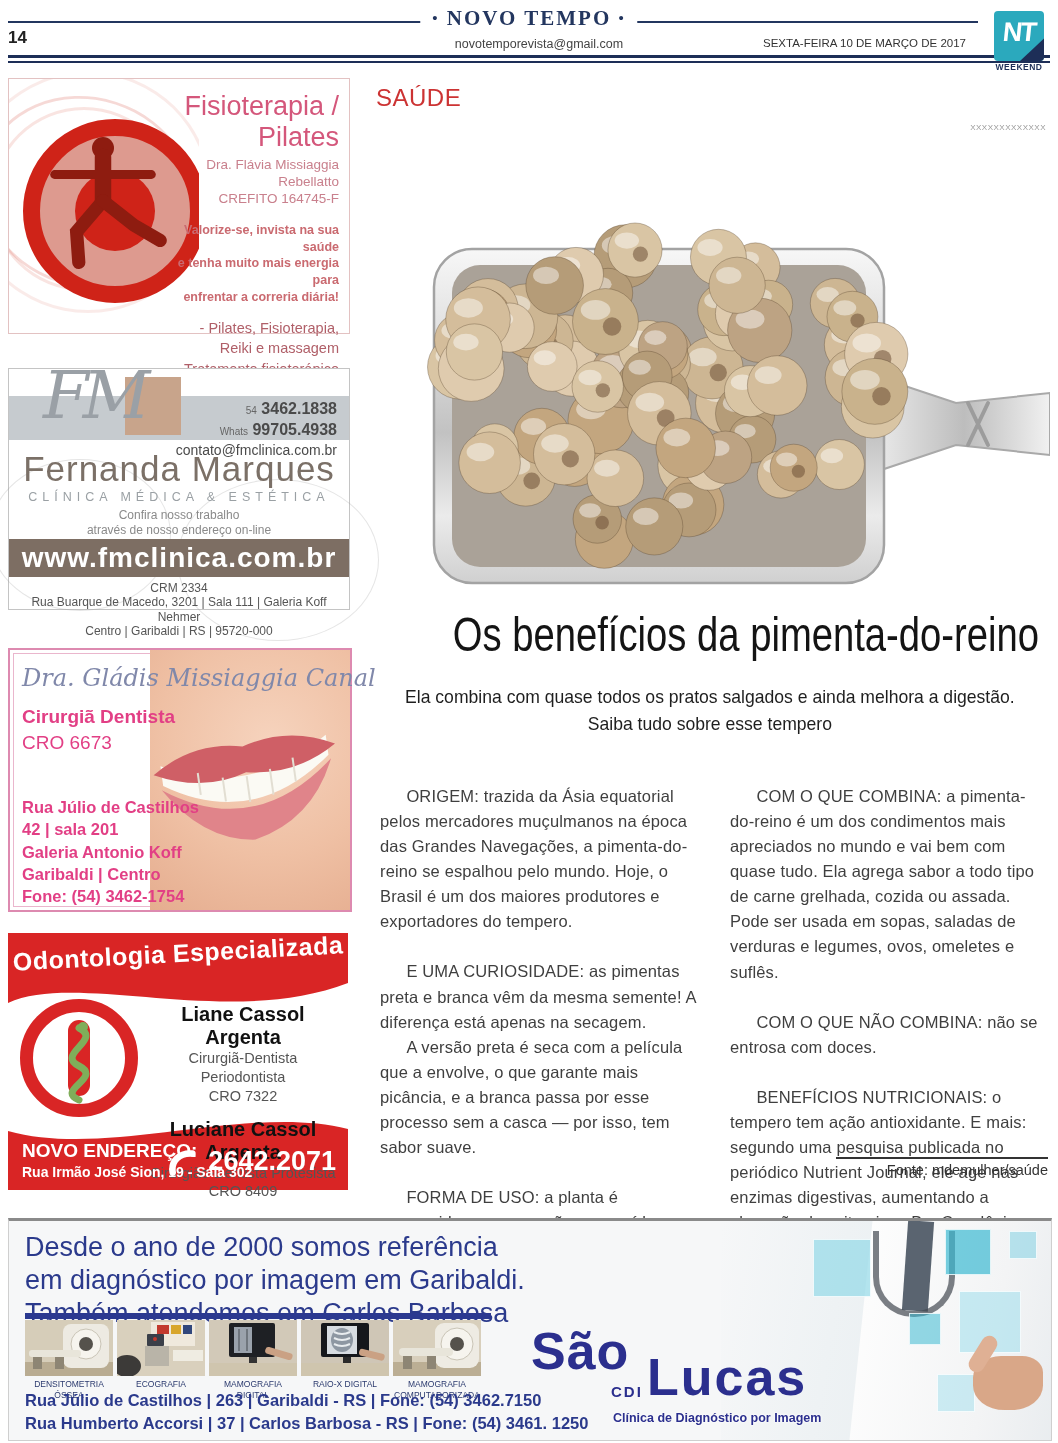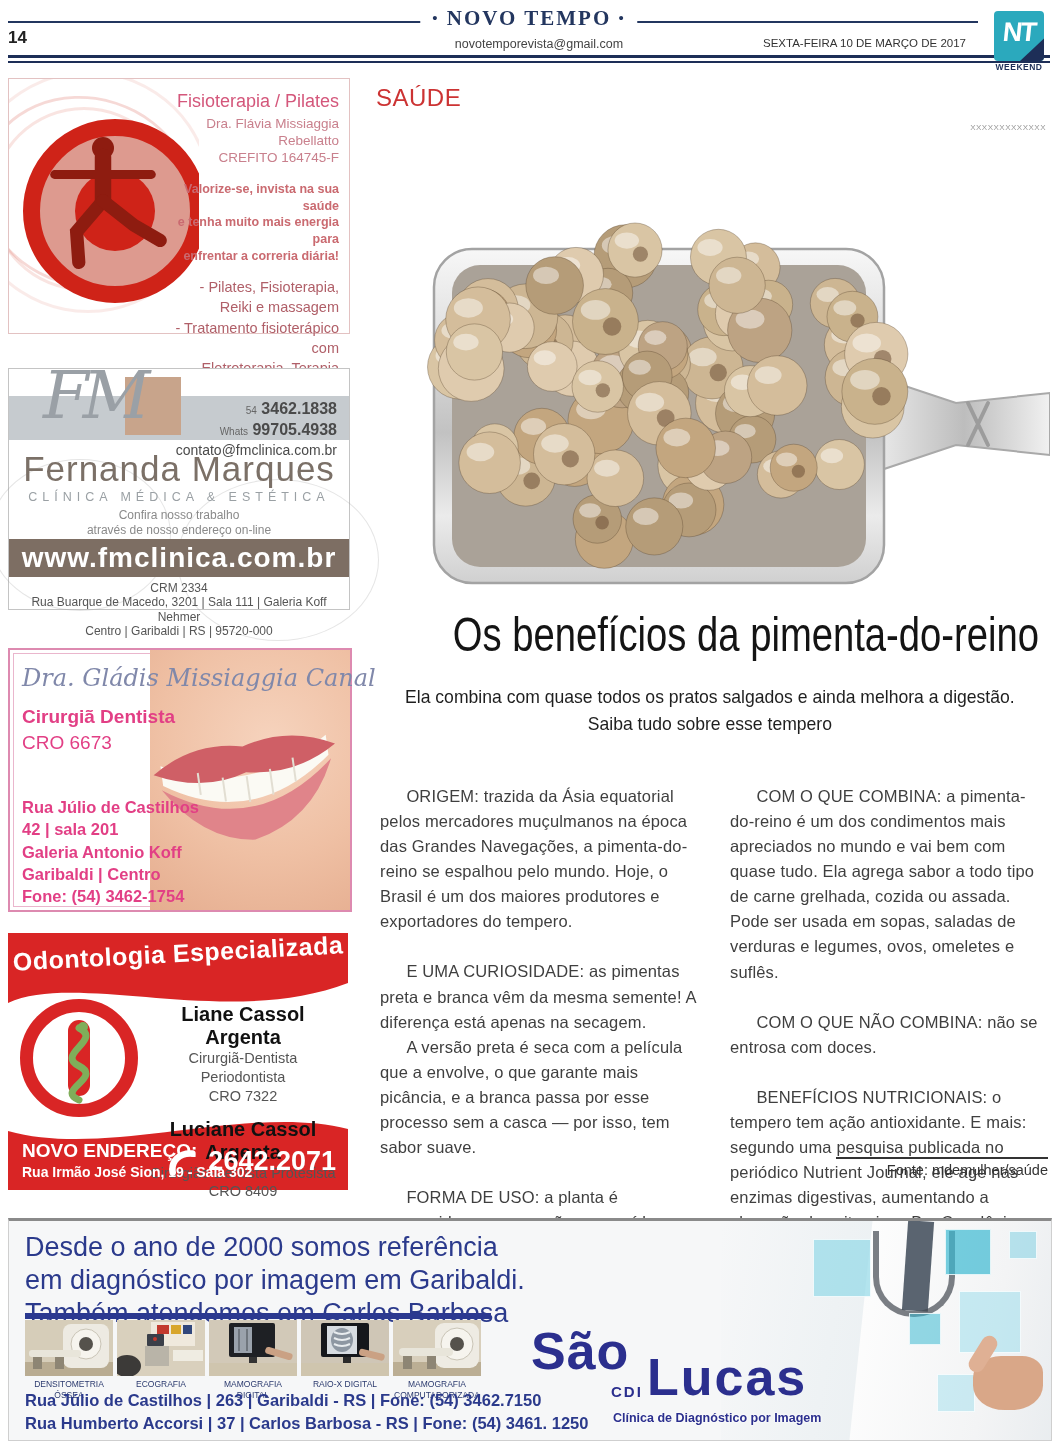--- a/index.html
+++ b/index.html
@@ -35,21 +35,21 @@
   .fis-art{position:absolute;left:0;top:0;width:190px;height:100%;overflow:hidden;}
   .sw{position:absolute;border-radius:50%;border:3px solid rgba(226,130,118,.30);}
   .sw1{left:-30px;top:10px;width:210px;height:200px;transform:rotate(18deg) scaleY(.92);}
   .sw2{left:-18px;top:28px;width:180px;height:178px;border-color:rgba(226,130,118,.22);}
   .sw3{left:-44px;top:-8px;width:240px;height:236px;border-color:rgba(226,130,118,.16);}
   .fis-ring{position:absolute;left:14px;top:40px;width:150px;height:150px;border-radius:50%;
             border:17px solid #cf2318;background:#dd9a8f;}
   .fis-core{position:absolute;left:66px;top:92px;width:80px;height:80px;border-radius:50%;background:#cf2318;}
   .fis-fig{position:absolute;left:28px;top:48px;width:132px;height:150px;}
   .fis-text{position:absolute;right:10px;top:12px;width:170px;text-align:right;}
-  .fis-title{font-size:18px;color:#d4577b;margin-bottom:4px;}
+  .fis-title{font-size:27px;color:#d4577b;margin-bottom:4px;}
   .fis-doc{font-size:13.5px;color:#c9808d;line-height:1.25;}
   .fis-pitch{margin-top:14px;font-size:12.5px;font-weight:bold;color:#ca6a70;line-height:1.35;}
   .fis-serv{margin-top:12px;font-size:14.5px;color:#b05f68;line-height:1.4;}
   .fis-addr{margin-top:12px;font-size:9.5px;color:#d06a85;line-height:1.4;}
 
   
   .ad-fm{top:368px;height:240px;border:1px solid #c4c4c4;}
   .fm-band{position:absolute;left:0;right:0;top:27px;height:44px;background:#c6cbcf;}
   .fm-sq{position:absolute;left:116px;top:8px;width:56px;height:58px;background:#c8a48b;}
   .fm-mono{position:absolute;left:34px;top:-12px;font-family:"DejaVu Serif",serif;font-style:italic;

